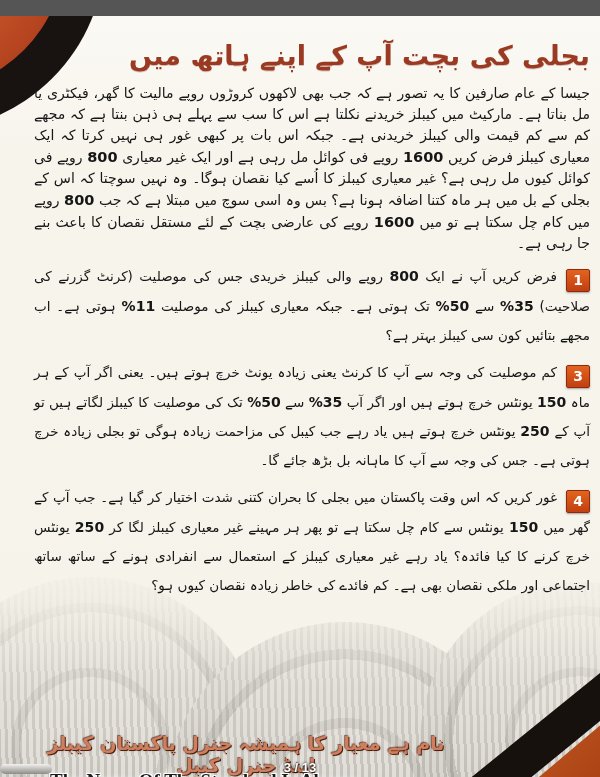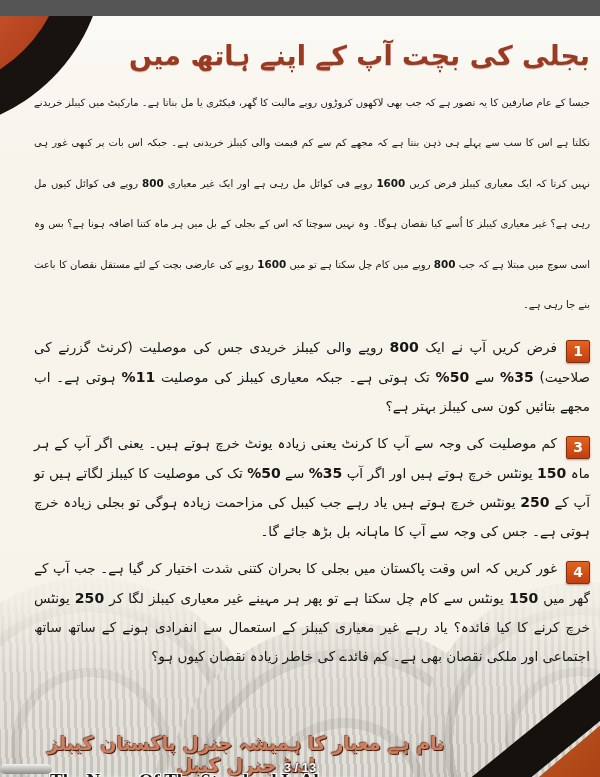--- a/index.html
+++ b/index.html
@@ -47,21 +47,21 @@
     clip-path:polygon(100% 20%, 100% 52%, 56% 100%, 26% 100%); }
 
   
   .content { position:relative; z-index:2; }
   .urdu { direction:rtl; unicode-bidi:embed; text-align:justify; color:#161616; }
   .title {
     margin:24px 10px 12px 0; text-align:right; direction:rtl;
     font-size:27px; font-weight:bold; color:#9a3a22;
     text-shadow:0 1px 0 rgba(120,40,20,.25);
   }
-  .intro { margin:0 10px 0 34px; font-size:10px; line-height:40px; }
+  .intro { margin:0 10px 0 34px; font-size:14px; line-height:21px; }
   .point { margin:8px 10px 0 34px; font-size:13.5px; line-height:29px; }
   .badge {
     display:inline-block; width:22px; height:21px; line-height:21px;
     margin-left:9px; vertical-align:-4px; text-align:center;
     background:linear-gradient(180deg,#e2641f,#c23f10);
     border:1px solid #8f2b0c; border-radius:2px;
     color:#fff; font-weight:bold; font-size:14px;
     box-shadow:0 1px 2px rgba(0,0,0,.35);
     font-family:"DejaVu Sans", sans-serif;
   }

